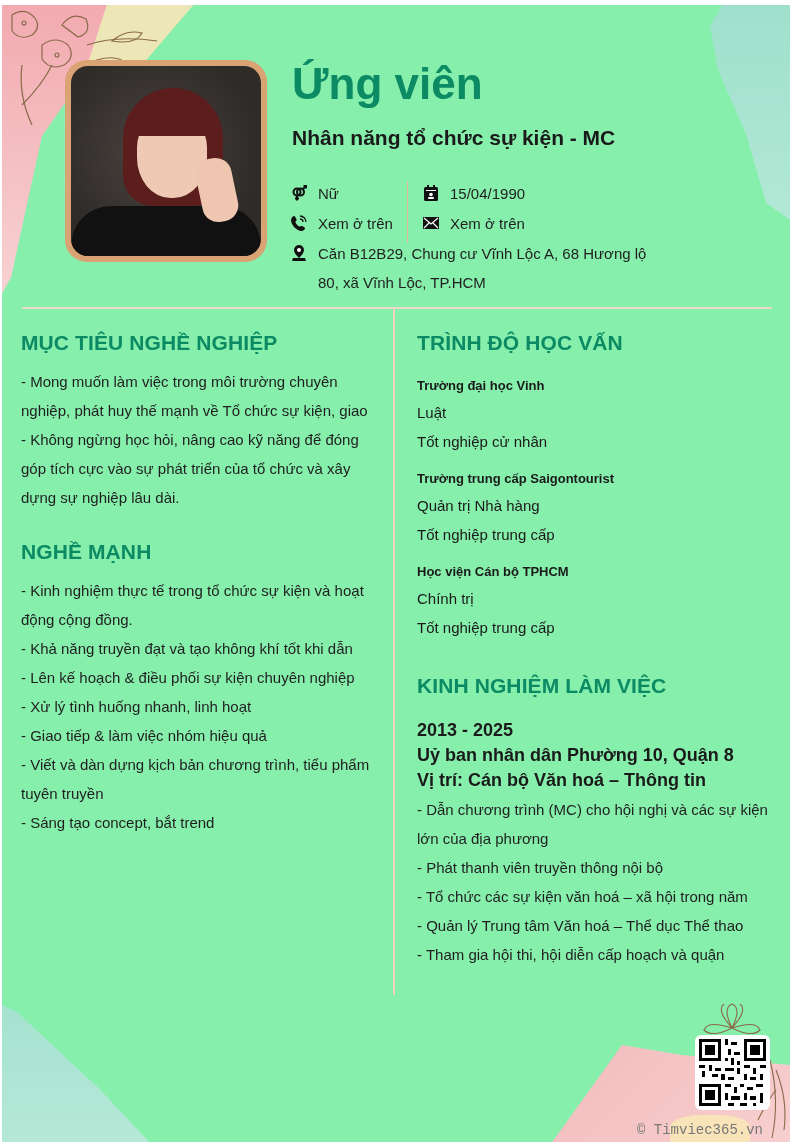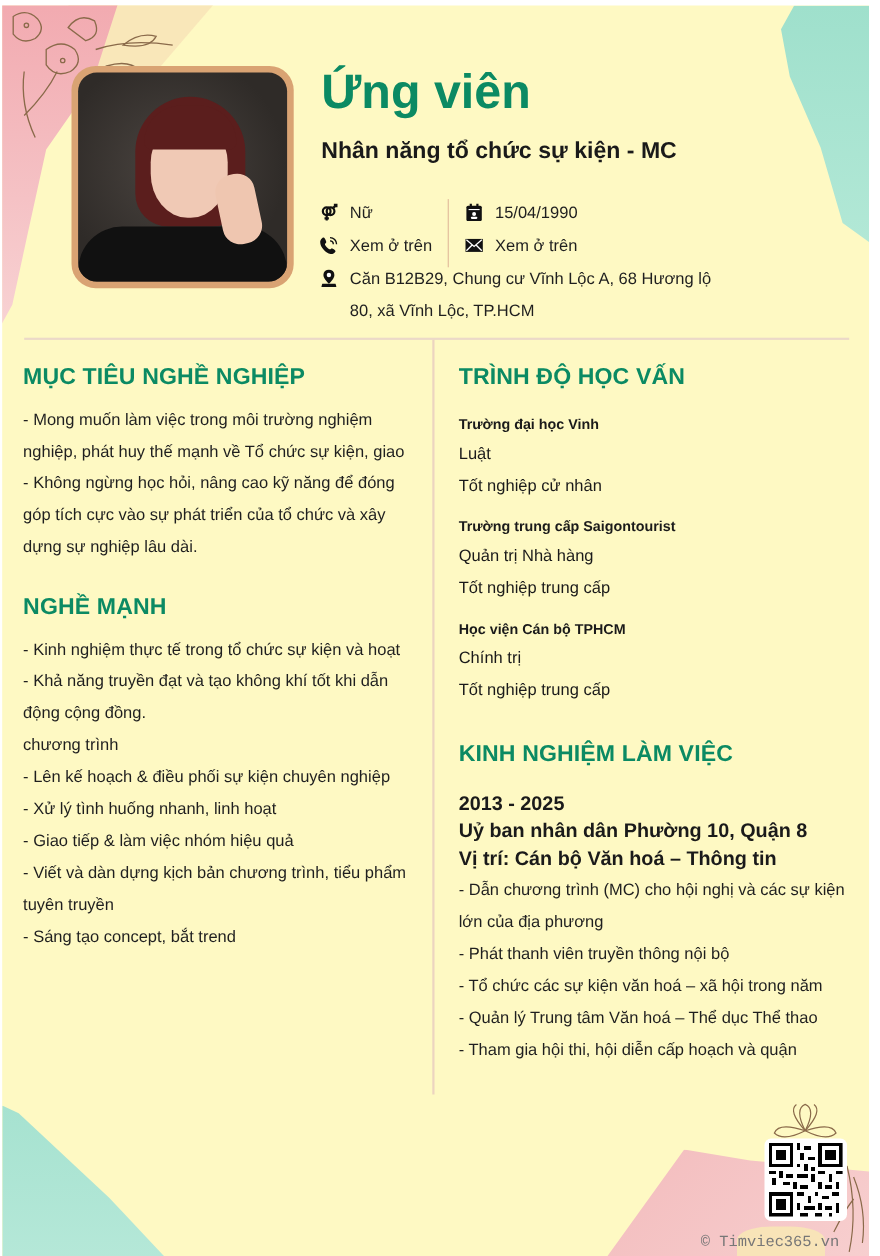--- a/index.html
+++ b/index.html
@@ -1,20 +1,20 @@
 <!DOCTYPE html>
 <html><head>
 <meta charset="utf-8">
 <style>
   * { box-sizing: border-box; margin: 0; padding: 0; }
   html, body { width: 800px; height: 1142px; background: #ffffff; overflow: hidden; }
   body { font-family: "Liberation Sans", sans-serif; color: #1a1a1a; position: relative; }
   .page {
     position: absolute; left: 2px; top: 5px; width: 788px; height: 1137px;
-    background: #fef9c3; overflow: hidden;
+    background: #86efac; overflow: hidden;
   }
   
   .blob { position: absolute; pointer-events: none; }
   .blob-tl-yellow { left: 60px; top: -10px; width: 140px; height: 140px;
     background: #f8e4b8; clip-path: polygon(0 0, 100% 0, 40% 70%, 10% 100%, 0 60%); opacity: .9; }
   .blob-tl-pink { left: -4px; top: -4px; width: 110px; height: 300px;
     background: linear-gradient(180deg,#f2aab0,#f5c2c5 60%,#f8d3d4);
     clip-path: polygon(0 0, 100% 0, 78% 25%, 40% 45%, 25% 70%, 12% 92%, 0 100%); }
   .blob-tr { right: 0; top: 0; width: 80px; height: 215px;
     background: linear-gradient(180deg,#9fe0cc,#b2e8d6);
@@ -180,33 +180,32 @@
   <div class="info" style="left:316px; top:269px;">
     <span>80, xã Vĩnh Lộc, TP.HCM</span>
   </div>
 
   <div class="hline"></div>
   <div class="vline"></div>
 
   <div class="col col-left">
     <div class="sec-title">MỤC TIÊU NGHỀ NGHIỆP</div>
     <div class="para">
-      <div>- Mong muốn làm việc trong môi trường nghiệm</div>
+      <div>- Mong muốn làm việc trong môi trường chuyên</div>
       <div>nghiệp, phát huy thế mạnh về Tổ chức sự kiện, giao</div>
       <div>- Không ngừng học hỏi, nâng cao kỹ năng để đóng</div>
       <div>góp tích cực vào sự phát triển của tổ chức và xây</div>
       <div>dựng sự nghiệp lâu dài.</div>
     </div>
     <div class="gap"></div>
     <div class="sec-title">NGHỀ MẠNH</div>
     <div class="para">
       <div>- Kinh nghiệm thực tế trong tổ chức sự kiện và hoạt</div>
+      <div>động cộng đồng.</div>
       <div>- Khả năng truyền đạt và tạo không khí tốt khi dẫn</div>
-      <div>động cộng đồng.</div>
-      <div>chương trình</div>
       <div>- Lên kế hoạch &amp; điều phối sự kiện chuyên nghiệp</div>
       <div>- Xử lý tình huống nhanh, linh hoạt</div>
       <div>- Giao tiếp &amp; làm việc nhóm hiệu quả</div>
       <div>- Viết và dàn dựng kịch bản chương trình, tiểu phẩm</div>
       <div>tuyên truyền</div>
       <div>- Sáng tạo concept, bắt trend</div>
     </div>
   </div>
 
   <div class="col col-right">

